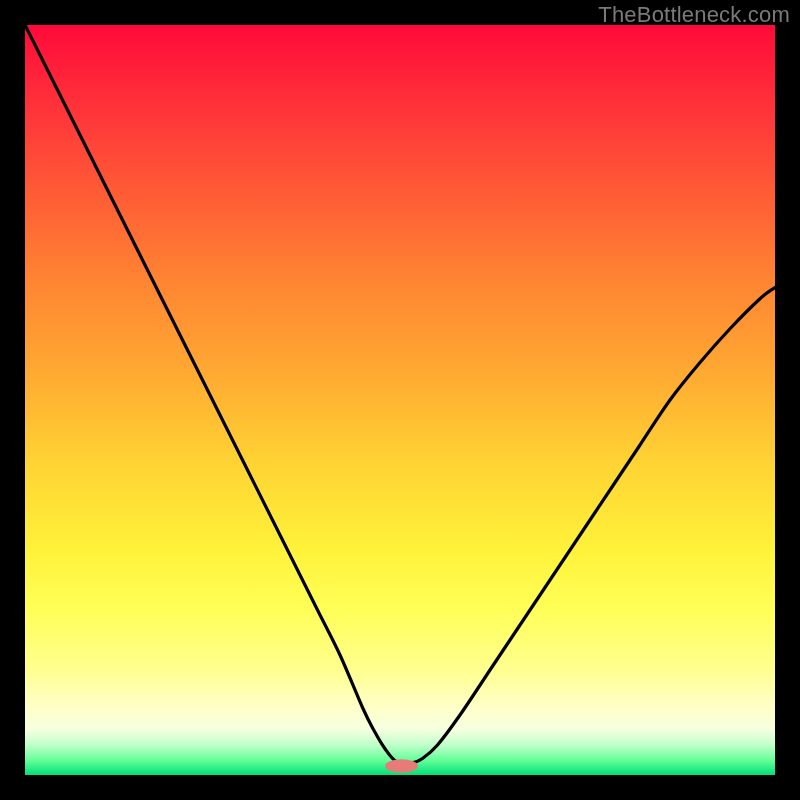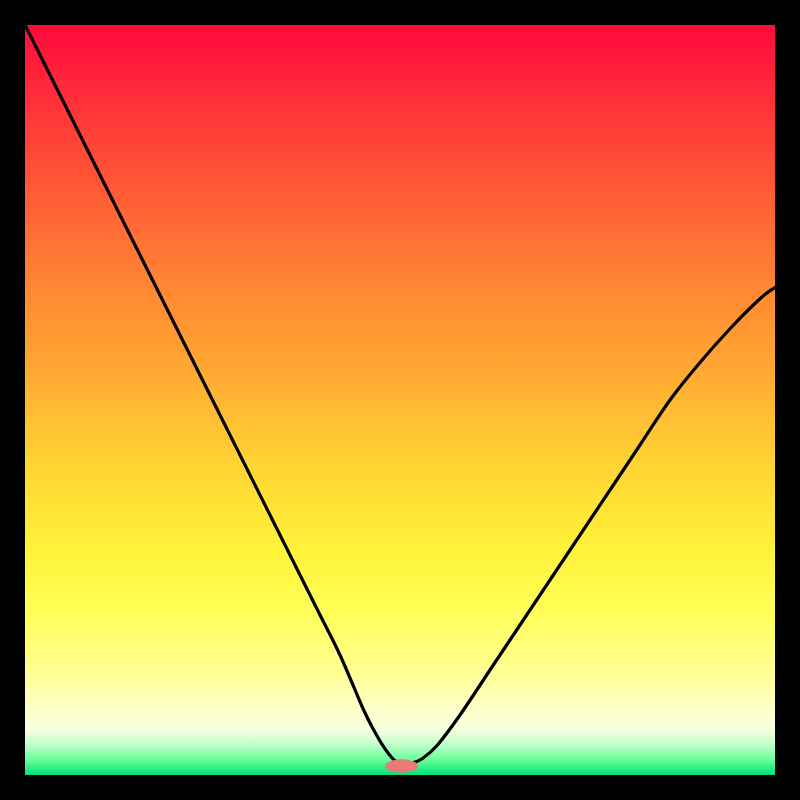--- a/index.html
+++ b/index.html
@@ -58,19 +58,20 @@
   }
   .marker {
     fill: #e77b78;
     stroke: none;
   }
 </style>
 </head>
 <body>
 
 <div class="frame">
+  <div class="watermark">TheBottleneck.com</div>
   <div class="plot-area">
     <svg id="chart-svg" viewBox="0 0 100 100" preserveAspectRatio="none" width="750" height="750">
       <path id="curve-path" class="curve" d="M 0.00 0.00 C 0.50 1.00, 2.00 4.00, 3.00 6.00 C 4.00 8.00, 5.00 10.00, 6.00 12.00 C 7.00 14.00, 8.00 16.00, 9.00 18.00 C 10.00 20.00, 11.00 22.00, 12.00 24.00 C 13.00 26.00, 14.00 28.00, 15.00 30.00 C 16.00 32.00, 17.00 34.00, 18.00 36.00 C 19.00 38.00, 20.00 40.00, 21.00 42.00 C 22.00 44.00, 23.00 46.00, 24.00 48.00 C 25.00 50.00, 26.00 52.00, 27.00 54.00 C 28.00 56.00, 29.00 58.00, 30.00 60.00 C 31.00 62.00, 32.00 64.00, 33.00 66.00 C 34.00 68.00, 35.00 70.00, 36.00 72.00 C 37.00 74.00, 38.00 76.00, 39.00 78.00 C 40.00 80.00, 41.00 81.83, 42.00 84.00 C 43.00 86.17, 44.25 89.33, 45.00 91.00 C 45.75 92.67, 46.00 93.08, 46.50 94.00 C 47.00 94.92, 47.50 95.80, 48.00 96.50 C 48.50 97.20, 48.92 97.88, 49.50 98.20 C 50.08 98.52, 50.92 98.47, 51.50 98.40 C 52.08 98.33, 52.42 98.20, 53.00 97.80 C 53.58 97.40, 54.17 96.97, 55.00 96.00 C 55.83 95.03, 56.83 93.67, 58.00 92.00 C 59.17 90.33, 60.67 88.00, 62.00 86.00 C 63.33 84.00, 64.67 82.00, 66.00 80.00 C 67.33 78.00, 68.67 76.00, 70.00 74.00 C 71.33 72.00, 72.67 70.00, 74.00 68.00 C 75.33 66.00, 76.67 64.00, 78.00 62.00 C 79.33 60.00, 80.67 58.00, 82.00 56.00 C 83.33 54.00, 84.67 51.83, 86.00 50.00 C 87.33 48.17, 88.67 46.58, 90.00 45.00 C 91.33 43.42, 92.67 41.92, 94.00 40.50 C 95.33 39.08, 97.00 37.42, 98.00 36.50 C 99.00 35.58, 99.67 35.25, 100.00 35.00" vector-effect="non-scaling-stroke"></path>
       <ellipse id="marker-ellipse" class="marker" cx="50.20" cy="98.80" rx="2.2" ry="0.9" fill="#e77b78"></ellipse>
     </svg>
   </div>
 </div>
 
 </body></html>

